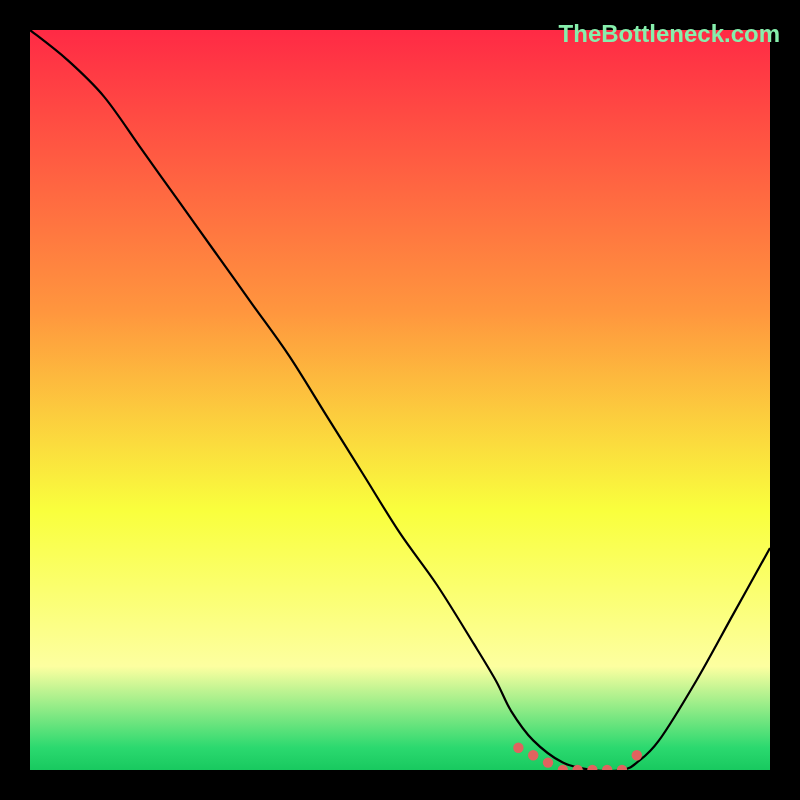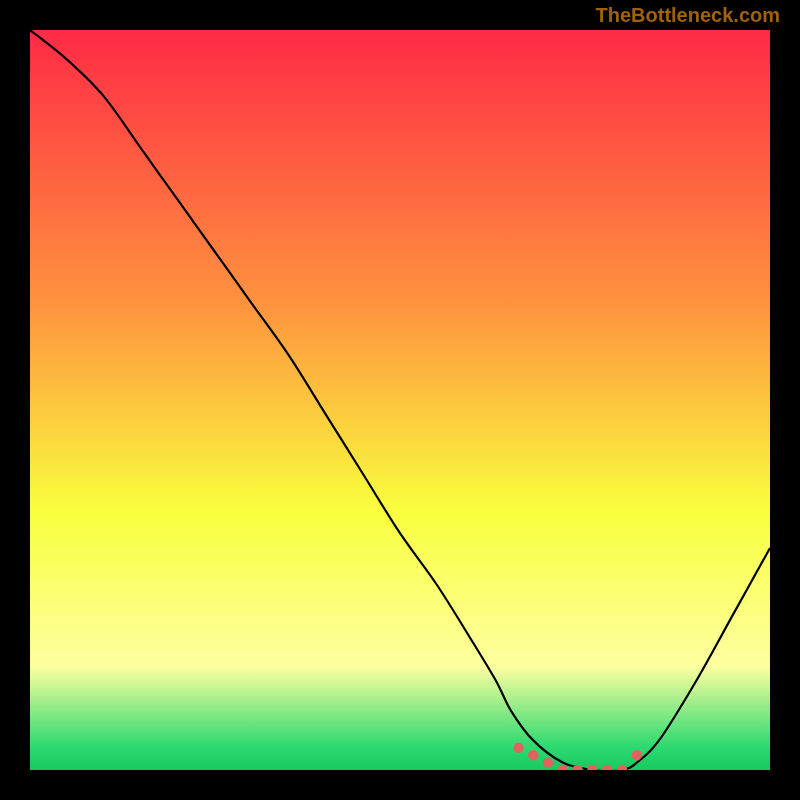--- a/index.html
+++ b/index.html
@@ -12,24 +12,24 @@
     font-family: Arial, Helvetica, sans-serif;
   }
   .container {
     position: relative;
     width: 800px;
     height: 800px;
     background: #000000;
   }
   .watermark {
     position: absolute;
-    top: 4px;
+    top: 20px;
     right: 20px;
-    color: #a16207;
-    font-size: 20px;
+    color: #86efac;
+    font-size: 24px;
     font-weight: bold;
     z-index: 10;
   }
   .plot-area {
     position: absolute;
     left: 30px;
     top: 30px;
     width: 740px;
     height: 740px;
     overflow: hidden;

